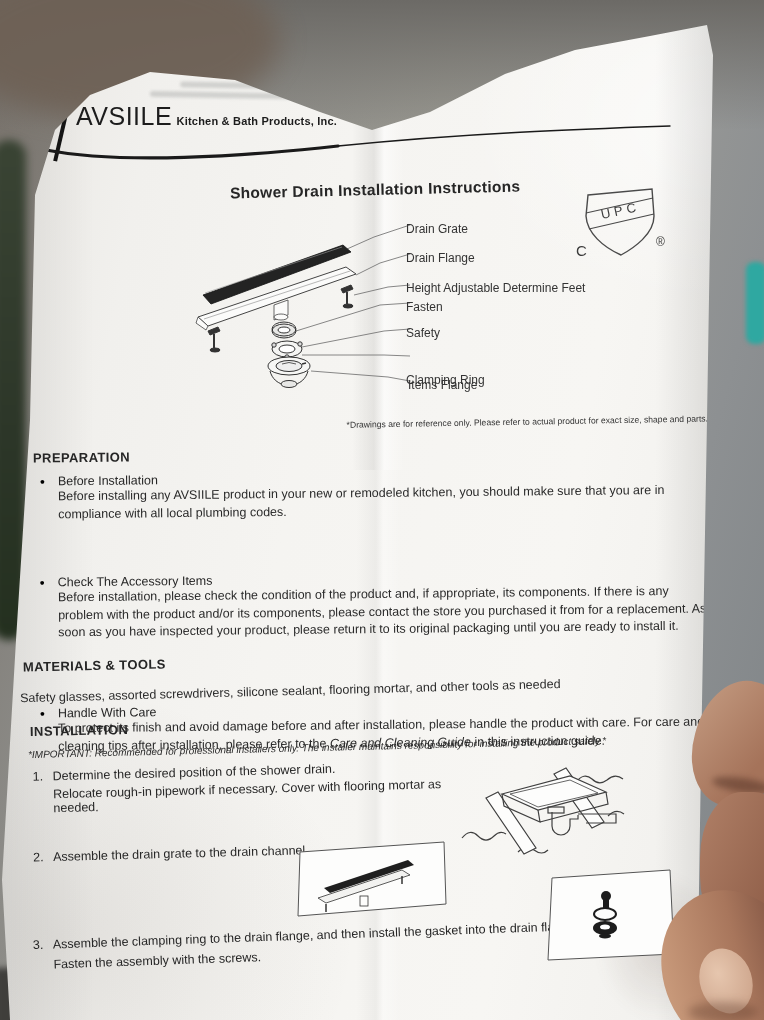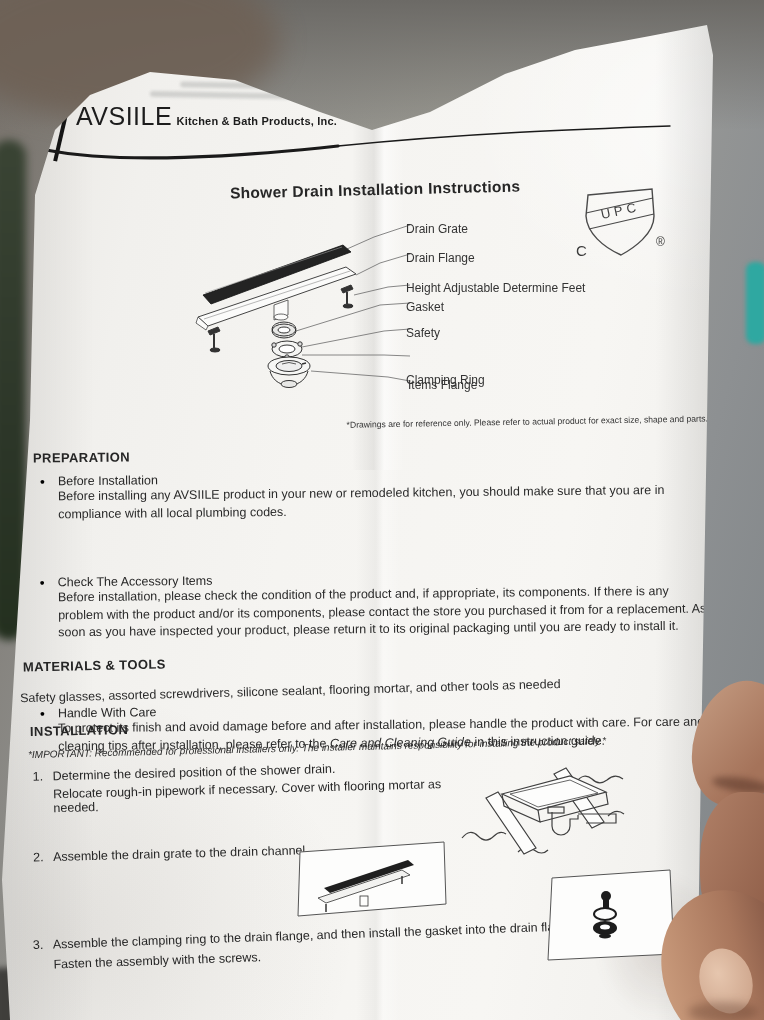--- a/index.html
+++ b/index.html
@@ -178,21 +178,21 @@
         <path d="M92,166 C94,174 100,178 104,179" fill="none"></path>
         <path d="M130,166 C128,174 122,178 118,179" fill="none"></path>
         <ellipse cx="111" cy="179" rx="8" ry="3.5" fill="#e8e8e6"></ellipse>
         <line x1="124" y1="159" x2="128" y2="158" stroke-width="1.4"></line>
       </g>
     </svg>
 
     <div class="abs part-label" style="left:406px;top:222px;">Drain Grate</div>
     <div class="abs part-label" style="left:406px;top:251px;">Drain Flange</div>
     <div class="abs part-label" style="left:406px;top:281px;">Height Adjustable Determine Feet</div>
-    <div class="abs part-label" style="left:406px;top:300px;">Gasket</div>
+    <div class="abs part-label" style="left:406px;top:300px;">Fasten</div>
     <div class="abs part-label" style="left:406px;top:326px;">Safety</div>
     <div class="abs part-label" style="left:406px;top:373px;">Clamping Ring</div>
     <div class="abs part-label" style="left:408px;top:378px;">Items Flange</div>
 
     <div class="abs footnote" style="left:306px;top:417px;width:402px;">*Drawings are for reference only. Please refer to actual product for exact size, shape and parts.</div>
 
     <div class="abs h-section ink r05" style="left:33px;top:450px;">PREPARATION</div>
 
     <div class="abs bullet r05" style="left:38px;top:471px;width:650px;">
       <div class="b-title ink">Before Installation</div>

